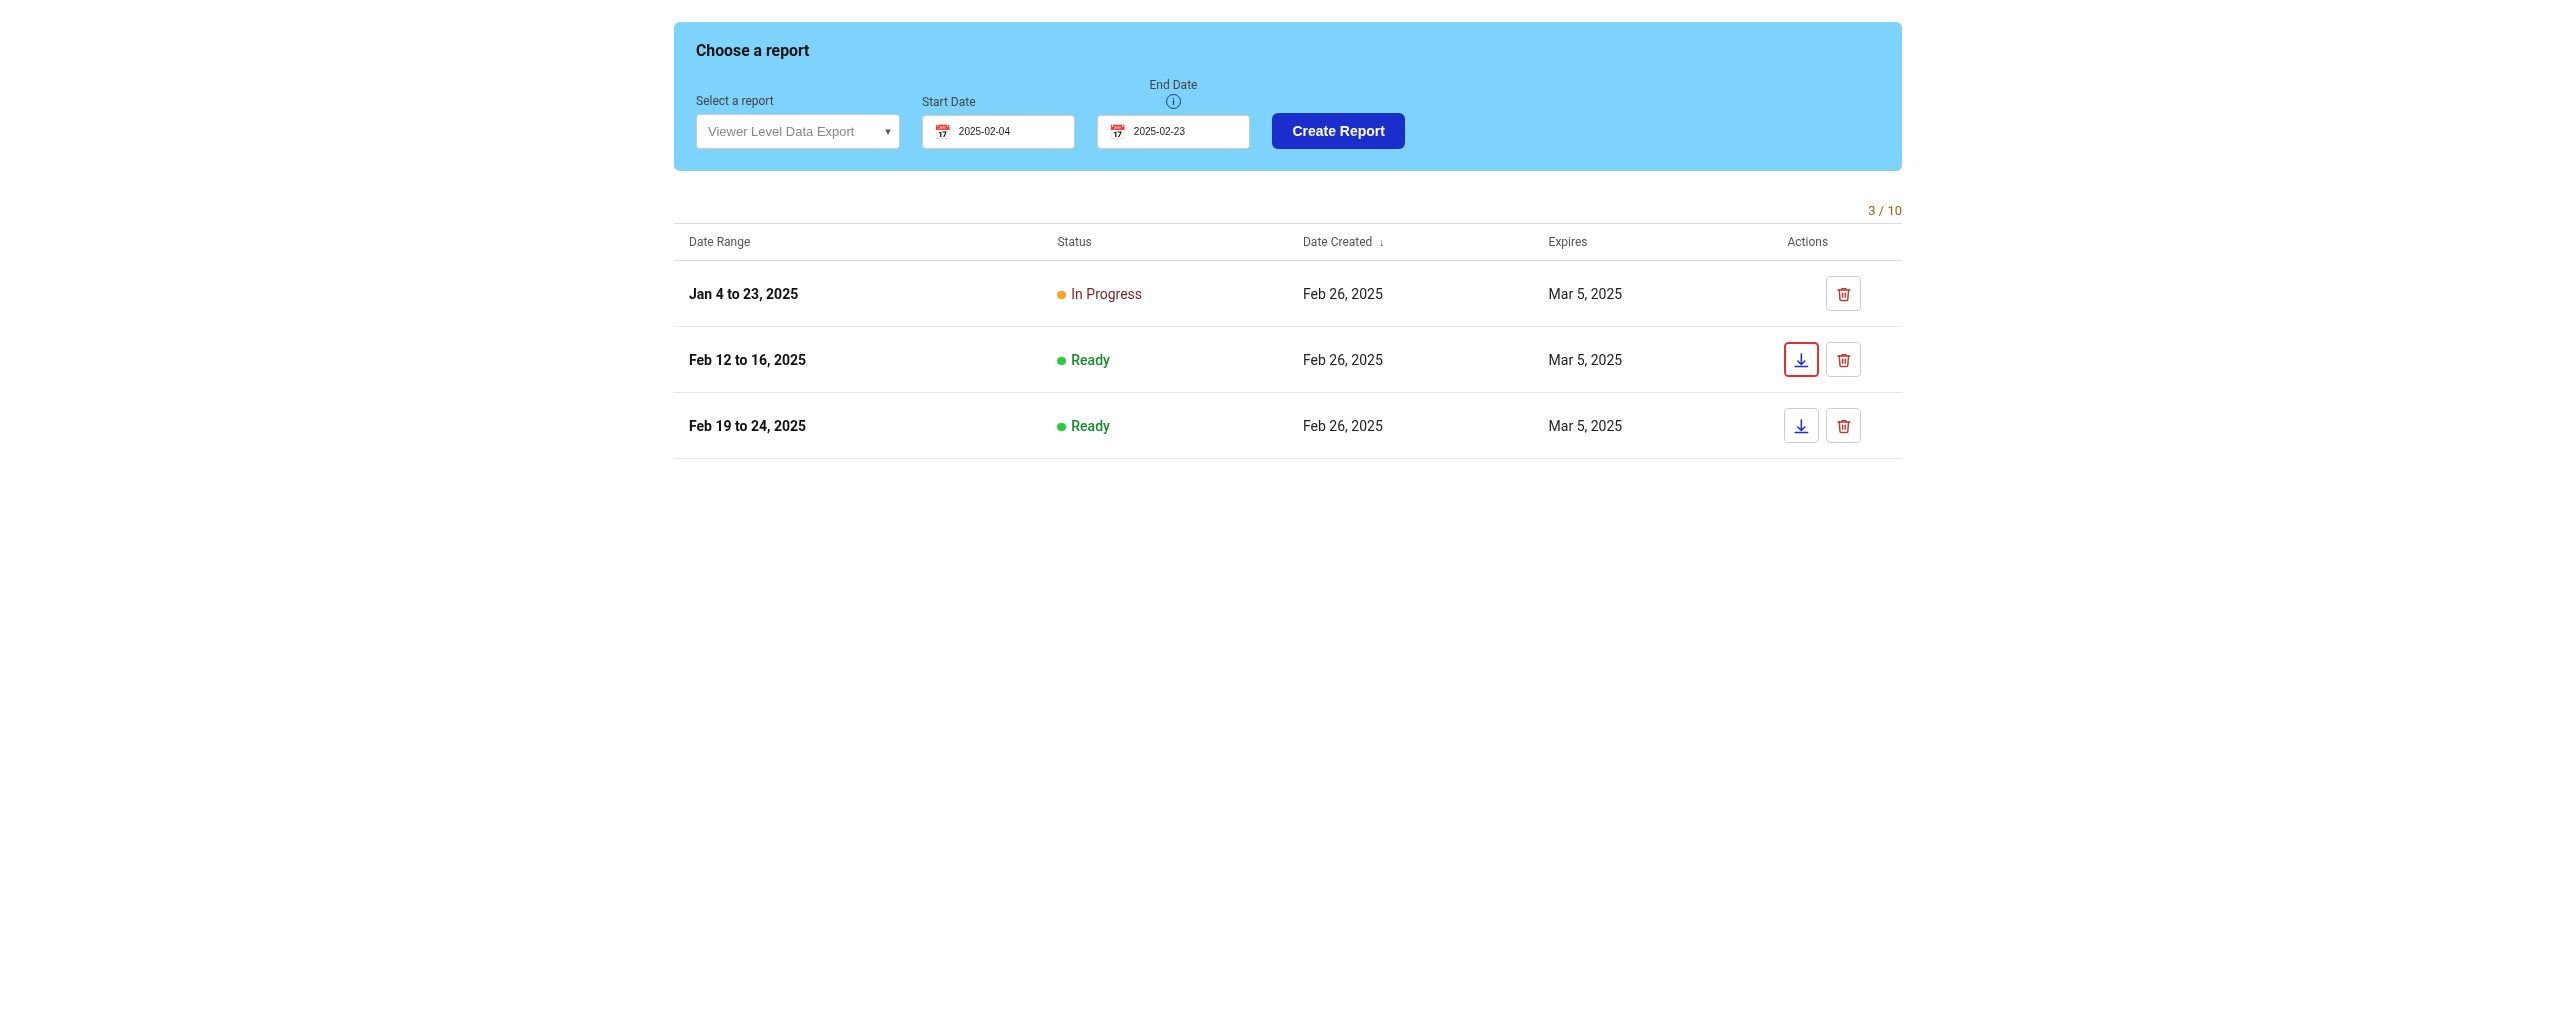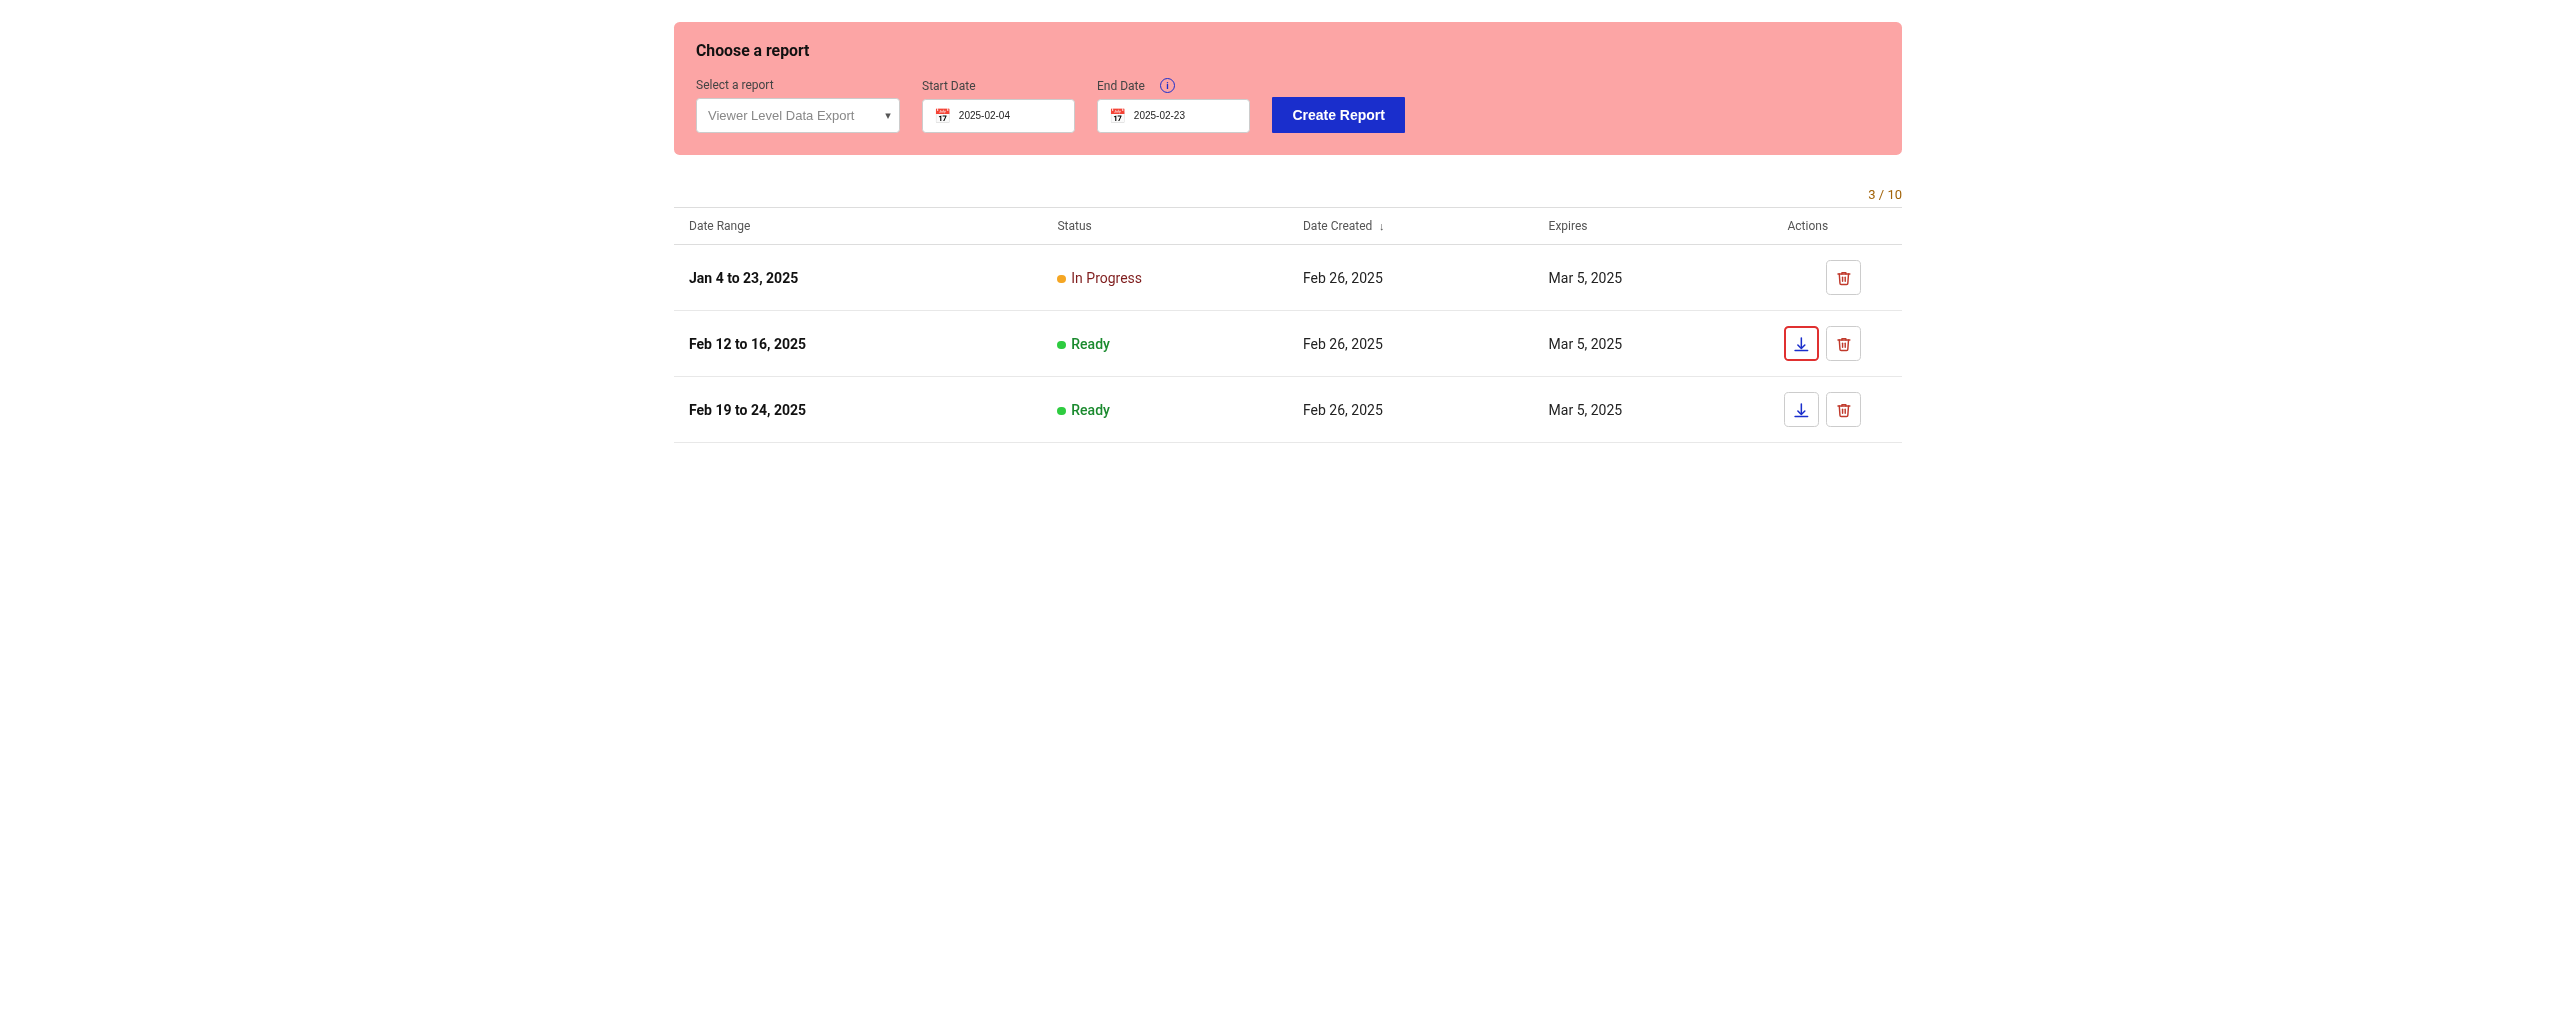--- a/index.html
+++ b/index.html
@@ -14,21 +14,21 @@
       margin: 0 auto;
       padding: 22px 30px;
     }
     .page-title {
       font-size: 30px;
       font-weight: 800;
       color: #111;
       margin-bottom: 22px;
     }
     .report-form-section {
-      background: #fca5a5;
+      background: #7dd3fc;
       border-radius: 5.6px;
       padding: 18.5px 22px 22px;
       margin-bottom: 26px;
     }
     .section-label {
       font-size: 15.8px;
       font-weight: 700;
       color: #111;
       margin-bottom: 18.5px;
     }
@@ -44,21 +44,22 @@
       gap: 5.6px;
     }
     .field-label {
       font-size: 12px;
       color: #444;
       font-weight: 400;
     }
     .field-label-row {
       display: flex;
       align-items: center;
-      gap: 15px;
+      gap: 2px;
+      flex-direction: column;
     }
     .info-icon {
       display: inline-flex;
       align-items: center;
       justify-content: center;
       width: 15px;
       height: 15px;
       border-radius: 50%;
       border: 1.4px solid #1a2ecc;
       color: #1a2ecc;
@@ -111,21 +112,21 @@
       outline: none;
       font-size: 10px;
       color: #222;
       background: transparent;
       width: 100%;
     }
     .create-report-btn {
       background: #1a2ecc;
       color: #fff;
       border: none;
-      border-radius: 1px;
+      border-radius: 6px;
       padding: 10.2px 20.4px;
       font-size: 14px;
       font-weight: 700;
       cursor: pointer;
       white-space: nowrap;
     }
     .pagination-row {
       display: flex;
       justify-content: flex-end;
       padding: 5.6px 0 5.6px;

